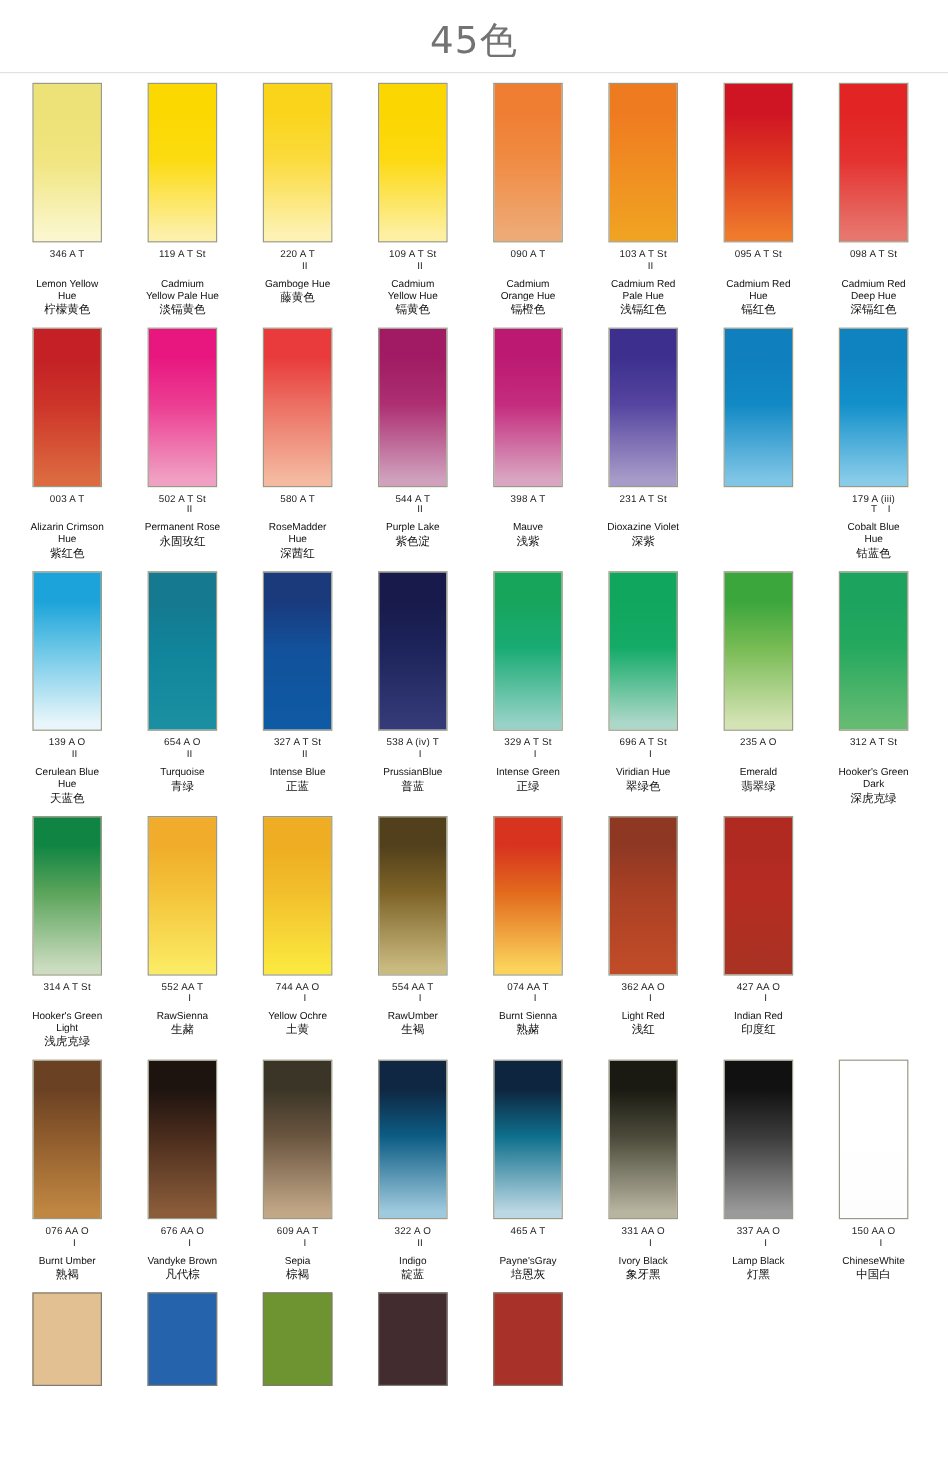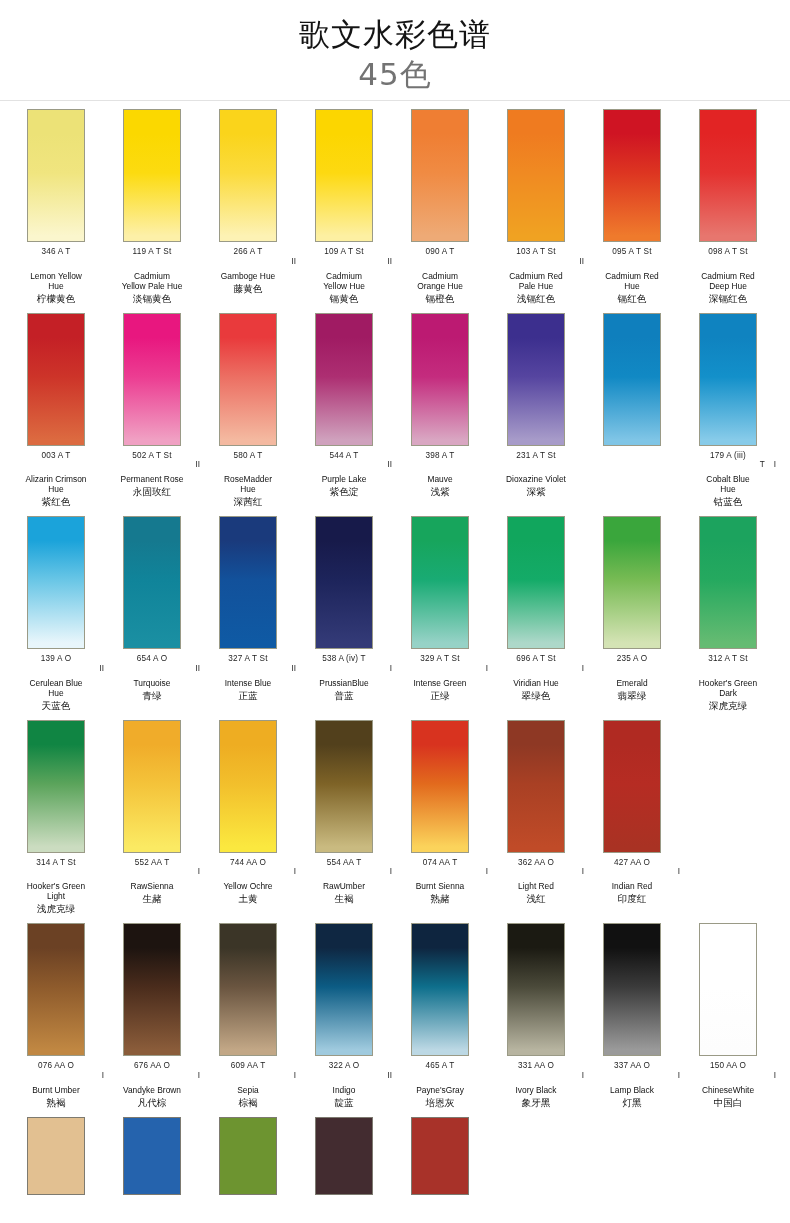--- a/index.html
+++ b/index.html
@@ -79,21 +79,21 @@
     font-size: 8.2px;
     line-height: 9.5px;
     color: #1d1d1d;
     letter-spacing: 0.2px;
     white-space: pre;
   }
   .code-sub {
     font-size: 8.2px;
     line-height: 9px;
     color: #1d1d1d;
-    text-align: right;
+    text-align: center;
     padding-left: 12px;
     min-height: 9px;
     white-space: pre;
   }
   .name-en {
     font-size: 8.4px;
     line-height: 10px;
     color: #111111;
     margin-top: 5px;
     padding: 0 2px;
@@ -103,21 +103,20 @@
     line-height: 12px;
     color: #111111;
     margin-top: 2px;
     font-family: "DejaVu Sans", "Liberation Sans", sans-serif;
   }
 </style>
 </head>
 <body>
 
 <div id="page-header">
-  <div class="title-main">歌文水彩色谱</div>
   <div class="title-sub">45色</div>
 </div>
 
 <div id="swatch-grid">
     <div class="swatch-row">
       <div class="swatch-cell">
         <div class="swatch-chip" style="background: linear-gradient(rgb(236, 226, 119) 0%, rgb(236, 226, 119) 18%, rgb(240, 229, 127) 48%, rgb(251, 246, 205) 96%, rgb(251, 246, 205) 100%);"></div>
         <div class="swatch-meta">
           <div class="code-line">346 A T</div>
           <div class="code-sub">&nbsp;</div>
@@ -132,21 +131,21 @@
           <div class="code-line">119 A T St</div>
           <div class="code-sub">&nbsp;</div>
           <div class="name-en" style="white-space: pre-line;">Cadmium
 Yellow Pale Hue</div>
           <div class="name-cn">淡镉黄色</div>
         </div>
       </div>
       <div class="swatch-cell">
         <div class="swatch-chip" style="background: linear-gradient(rgb(250, 212, 27) 0%, rgb(250, 212, 27) 18%, rgb(251, 219, 60) 48%, rgb(253, 242, 180) 96%, rgb(253, 242, 180) 100%);"></div>
         <div class="swatch-meta">
-          <div class="code-line">266 A T</div>
+          <div class="code-line">220 A T</div>
           <div class="code-sub">II</div>
           <div class="name-en" style="white-space: pre-line;">Gamboge Hue</div>
           <div class="name-cn">藤黄色</div>
         </div>
       </div>
       <div class="swatch-cell">
         <div class="swatch-chip" style="background: linear-gradient(rgb(252, 214, 0) 0%, rgb(252, 214, 0) 18%, rgb(253, 217, 17) 48%, rgb(253, 240, 162) 96%, rgb(253, 240, 162) 100%);"></div>
         <div class="swatch-meta">
           <div class="code-line">109 A T St</div>
           <div class="code-sub">II</div>

